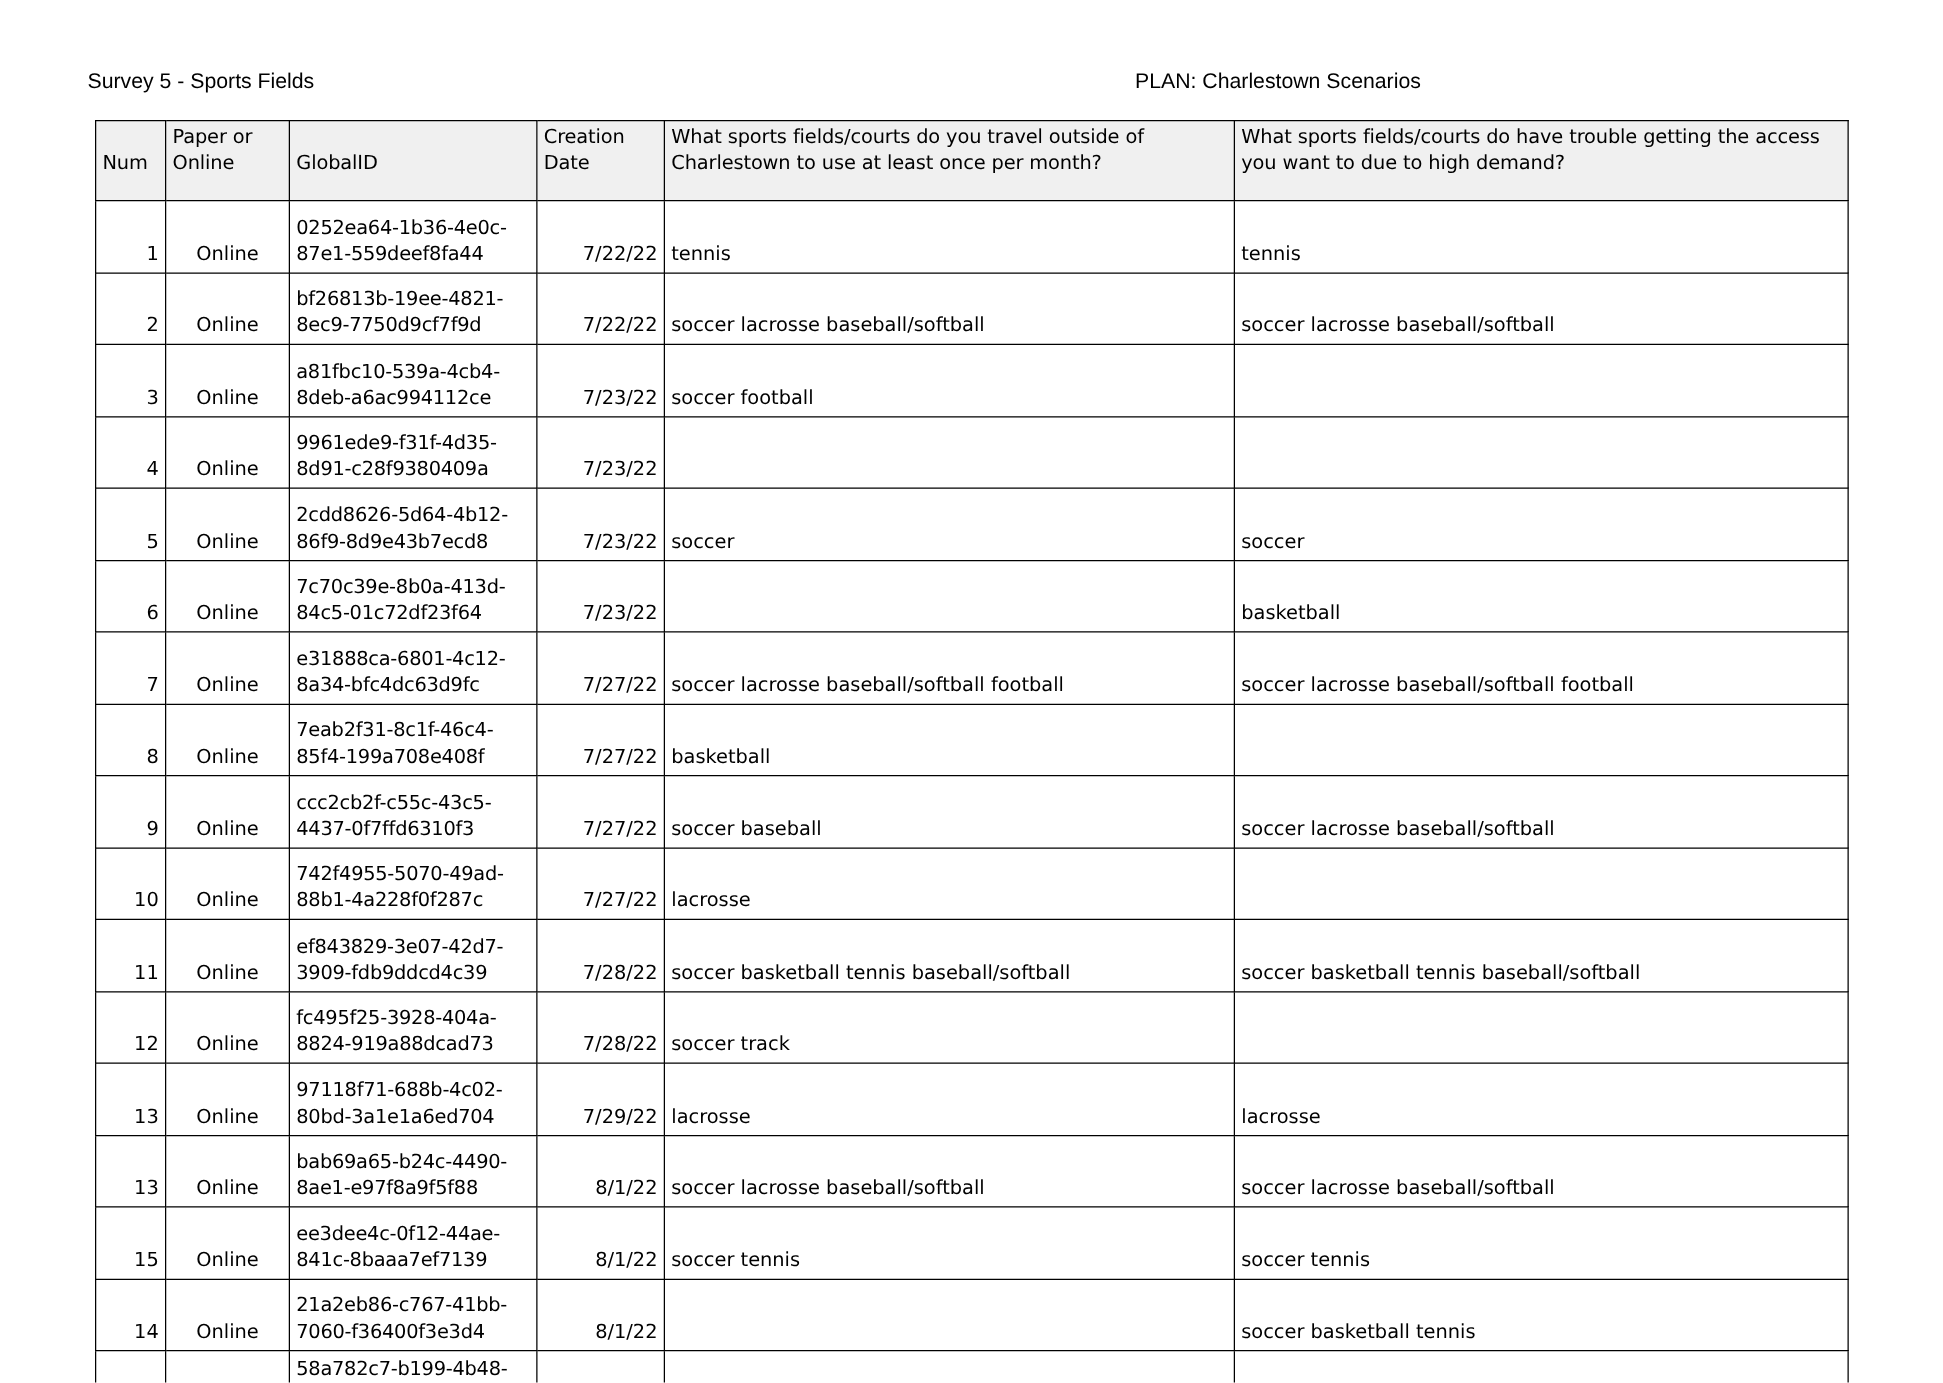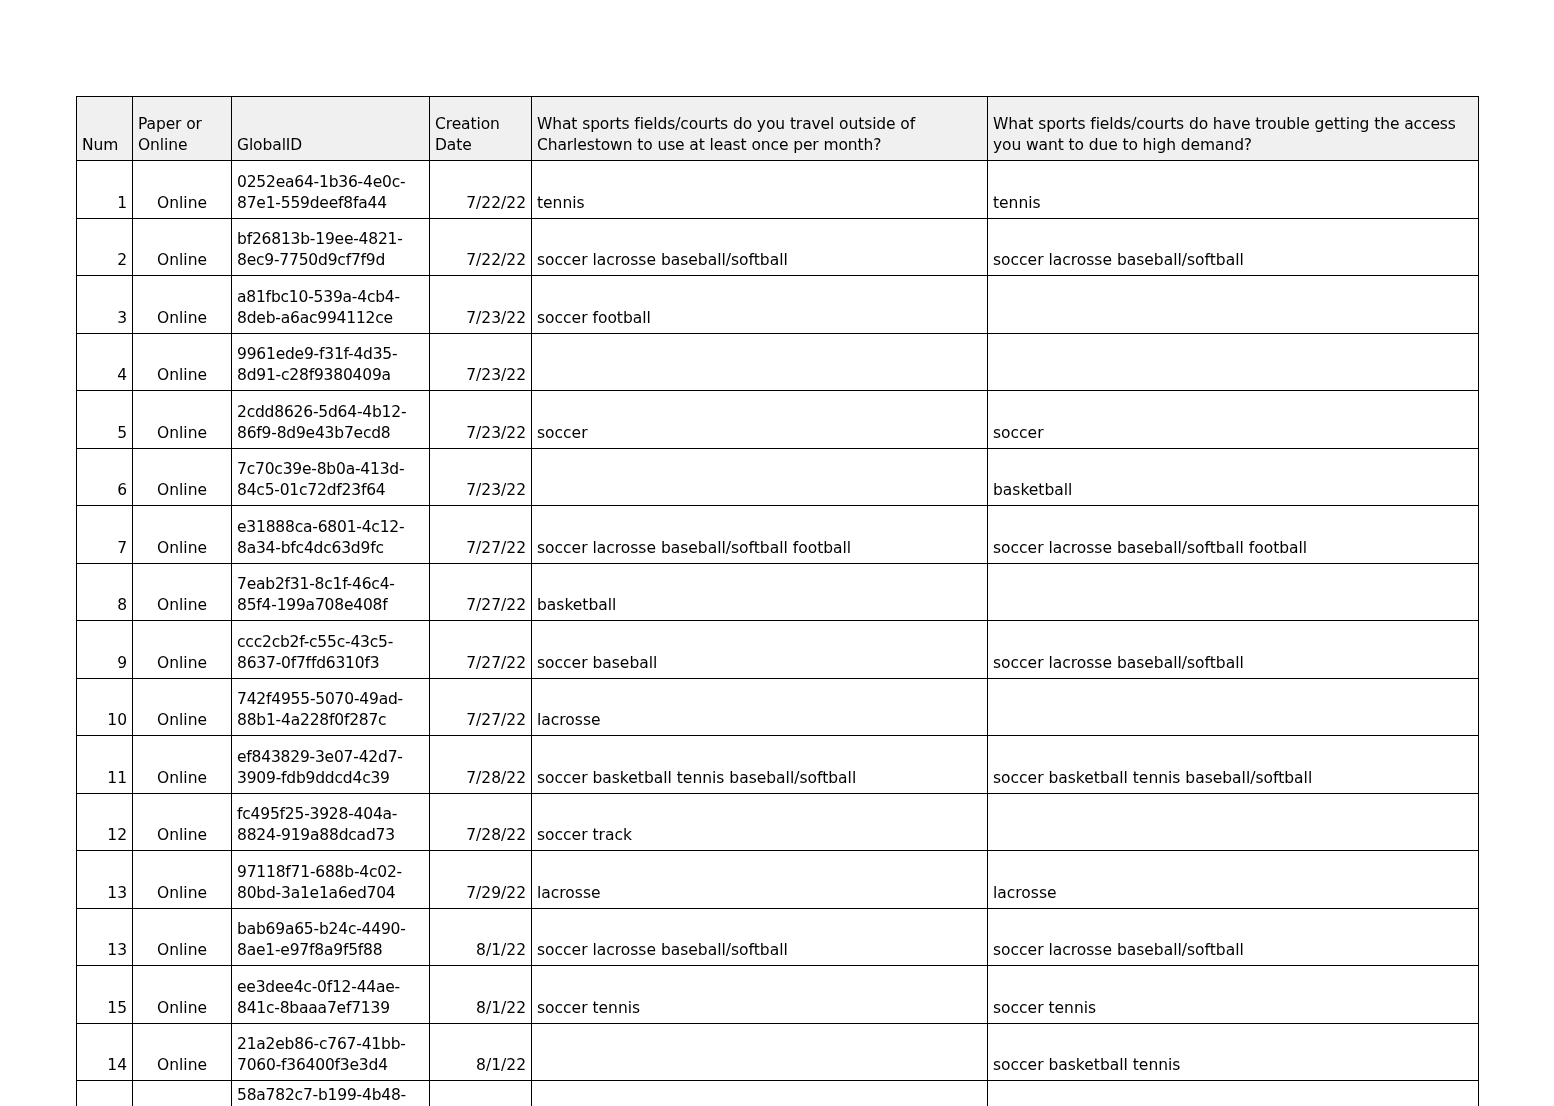--- a/index.html
+++ b/index.html
@@ -80,21 +80,21 @@
     box-sizing: border-box;
     overflow: hidden;
   }
 
   table.survey thead th {
     background: #f0f0f0;
     height: 64px;
     text-align: left;
     vertical-align: bottom;
     line-height: 21px;
-    padding-bottom: 4px;
+    padding-bottom: 19px;
     font-size: 15.5px;
     letter-spacing: -0.1px;
   }
   th.th-num { text-align: left; }
 
   table.survey tbody td {
     height: 57.5px;
     line-height: 21px;
     padding-bottom: 4px;
   }
@@ -113,20 +113,24 @@
     padding-bottom: 0;
     border-bottom: none;
   }
   tr.row-clipped td.cell-gid { white-space: pre-line; }
 </style>
 </head>
 <body>
 
 <div class="page">
 
+  <div class="page-header">
+    <div class="doc-title">Survey 5 - Sports Fields</div>
+    <div class="plan-title">PLAN: Charlestown Scenarios</div>
+  </div>
 
   <div class="table-wrap">
     <table class="survey">
       <colgroup>
         <col class="c-num">
           <col class="c-mode">
           <col class="c-gid">
         <col class="c-date">
           <col class="c-q1">
           <col class="c-q2">
@@ -211,21 +215,21 @@
             <td class="cell-gid">7eab2f31-8c1f-46c4-
 85f4-199a708e408f</td>
             <td class="cell-date">7/27/22</td>
             <td class="cell-q1">basketball</td>
             <td class="cell-q2"></td>
           </tr>
           <tr>
             <td class="cell-num">9</td>
             <td class="cell-mode">Online</td>
             <td class="cell-gid">ccc2cb2f-c55c-43c5-
-8637-0f7ffd6310f3</td>
+4437-0f7ffd6310f3</td>
             <td class="cell-date">7/27/22</td>
             <td class="cell-q1">soccer baseball</td>
             <td class="cell-q2">soccer lacrosse baseball/softball</td>
           </tr>
           <tr>
             <td class="cell-num">10</td>
             <td class="cell-mode">Online</td>
             <td class="cell-gid">742f4955-5070-49ad-
 88b1-4a228f0f287c</td>
             <td class="cell-date">7/27/22</td>

